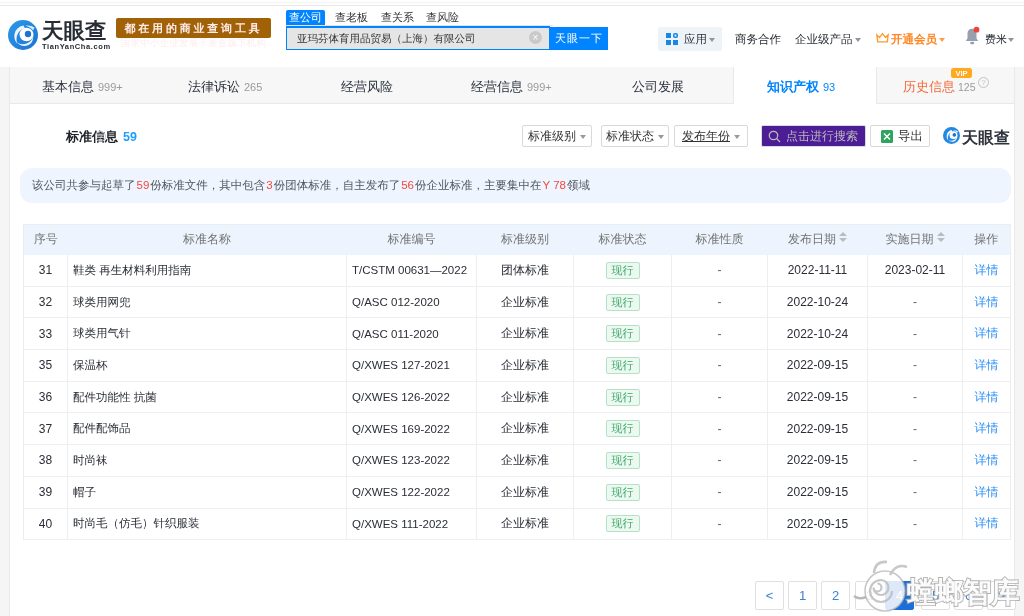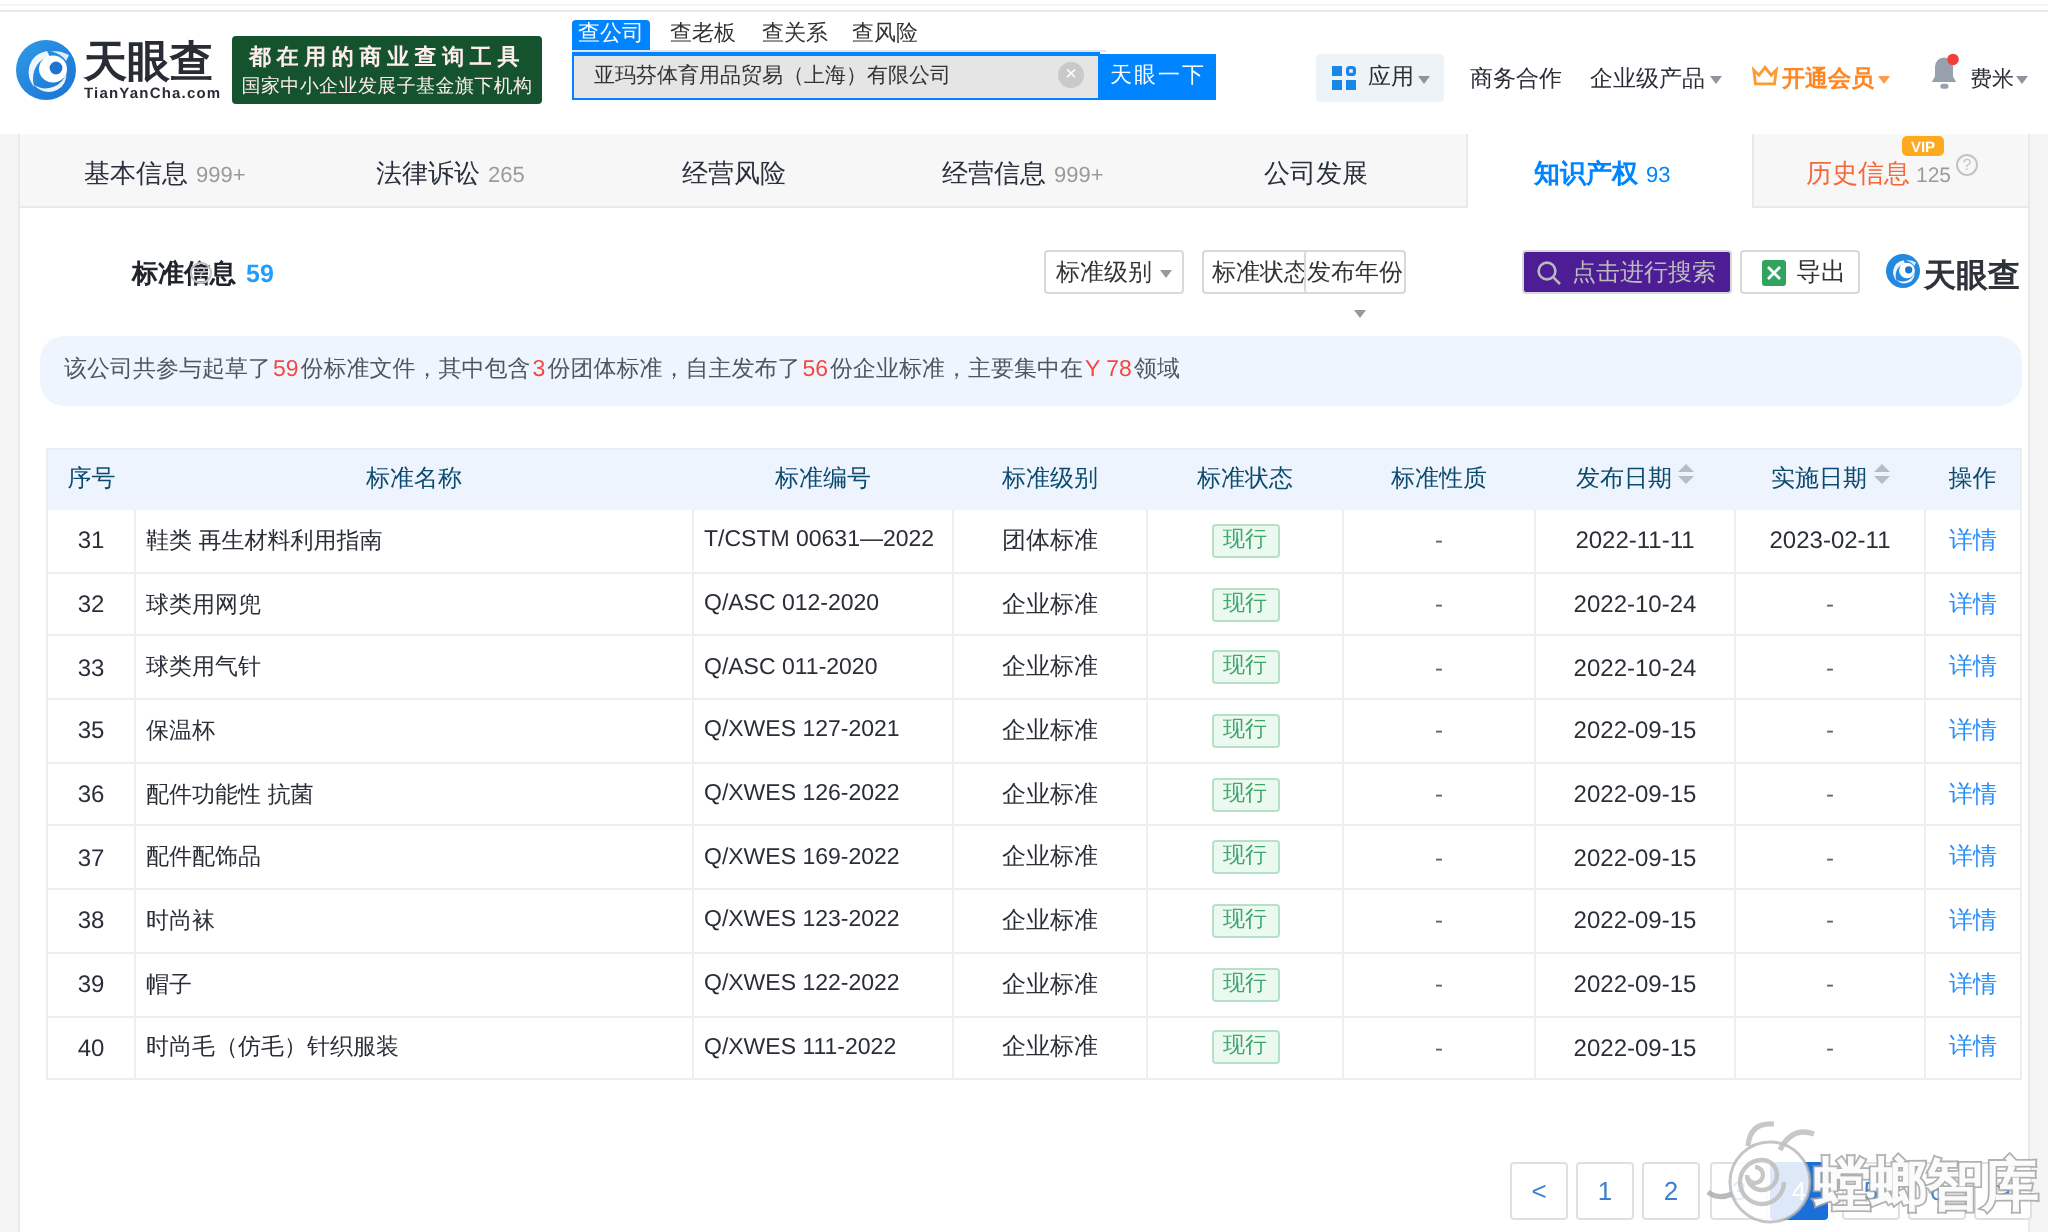--- a/index.html
+++ b/index.html
@@ -5,21 +5,21 @@
 * { margin:0; padding:0; box-sizing:border-box; }
 html,body { width:1024px; height:616px; overflow:hidden; }
 body { position:relative; font-family:"Liberation Sans",sans-serif; background:#fff; color:#333; }
 .abs { position:absolute; }
 
 #hair1 { left:0; top:2px; width:1024px; height:1px; background:#f4f4f4; }
 #hair2 { left:0; top:5px; width:1024px; height:1px; background:#e8e8e8; }
 #logo-ty { left:8px; top:20px; }
 #logo-txt { left:42px; top:21px; line-height:20px; font-size:21.5px; font-weight:bold; color:#272c35; letter-spacing:0px; }
 #logo-sub { left:42px; top:42px; font-size:7.5px; font-weight:bold; color:#272c35; letter-spacing:0.6px; }
-#redbox { left:116px; top:18px; width:155px; height:34px; background:#14532d; border-radius:2px; color:#ffecec; text-align:center; }
+#redbox { left:116px; top:18px; width:155px; height:20px; background:#a16207; border-radius:2px; color:#ffecec; text-align:center; }
 #redbox .l1 { font-size:11px; letter-spacing:2.8px; margin-top:3px; font-weight:bold; white-space:nowrap; }
 #redbox .l2 { font-size:9.5px; letter-spacing:0.2px; margin-top:1px; white-space:nowrap; }
 
 .stab { top:10px; height:15px; line-height:15px; font-size:11px; color:#333; }
 #stab1 { left:286px; width:39px; background:#0084ff; color:#fff; text-align:center; border-radius:2px 2px 0 0; }
 #stab2 { left:335px; } #stab3 { left:381px; } #stab4 { left:426px; }
 #tabline { left:286px; top:25px; width:267px; height:1px; background:#e3e3e3; }
 #sinput { left:286px; top:26px; width:264px; height:24px; border:1px solid #0084ff; border-top-width:2px; background:#e5e5e5; line-height:21px; font-size:10.5px; color:#333; padding-left:10px; }
 #sclear { left:529px; top:31px; width:13px; height:13px; border-radius:50%; background:#c9c9c9; color:#fff; font-size:10px; line-height:13px; text-align:center; }
 #sbtn { left:550px; top:27px; width:58px; height:23px; background:#0084ff; color:#fff; font-size:11px; text-align:center; line-height:23px; letter-spacing:1px; }
@@ -41,30 +41,30 @@
 
 #navbar { left:0; top:0; width:1004px; height:37px; background:#f7f7f7; border-bottom:1px solid #e9e9e9; }
 .nav { position:absolute; top:11px; font-size:13px; color:#2a313c; white-space:nowrap; }
 .nav .cnt { font-size:11px; color:#9b9b9b; margin-left:4px; font-weight:normal; }
 #navactive { position:absolute; left:723px; top:0; width:144px; height:37px; background:#fff; border-left:1px solid #e9e9e9; border-right:1px solid #e9e9e9; }
 
 #secttitle { left:20px; top:128px; font-size:13px; font-weight:bold; color:#20242b;margin-left:46px; }
 #secttitle b { color:#1e9fff; margin-left:5px; font-size:12.5px; }
 #qmark1 { left:95px; top:131px; width:11px; height:11px; border:1px solid #c3c3c3; border-radius:50%; color:#c3c3c3; font-size:8px; line-height:9px; text-align:center; }
 .fbtn { top:125px; height:22px; border:1px solid #d9d9d9; border-radius:2px; background:#fff; font-size:12px; color:#333; text-align:center; line-height:20px; }
-#fb1 { left:522px; width:70px; } #fb2 { left:601px; width:68px; } #fb3 { left:652px; width:51px; }
+#fb1 { left:522px; width:70px; } #fb2 { left:601px; width:68px; } #fb3 { left:674px; width:74px;text-decoration:underline; }
 .fbtn .c { display:inline-block; width:0; height:0; border-left:3.5px solid transparent; border-right:3.5px solid transparent; border-top:4.5px solid #999; margin-left:4px; vertical-align:middle; }
 #fsearch { left:761px; top:125px; width:105px; height:22px; border:1px solid #d9d9d9; border-radius:2px; background:#4c1d95; color:#bcbcbc; font-size:12px; line-height:20px; padding-left:24px; }
 #fexport { left:870px; top:125px; width:60px; height:22px; border:1px solid #d9d9d9; border-radius:2px; background:#fff; font-size:12.5px; color:#333; line-height:20px; padding-left:27px; }
 #minilogo-txt { left:962px; top:128px; font-size:16px; font-weight:bold; color:#2e333b; letter-spacing:0px; }
 #banner { left:20px; top:168px; width:991px; height:35px; background:#eef5fe; border-radius:12px; font-size:11.5px; color:#51565e; line-height:35px; padding-left:12px; }
 #banner em { font-style:normal; color:#f4473f; margin:0 1px; }
 
 #tbl { left:23px; top:224px; width:987px; border-collapse:collapse; table-layout:fixed; font-size:12px; color:#2a2e36; border:1px solid #e9eef4; }
-#tbl thead td { background:#edf4fd; height:30px; color:#0c4a6e; }
+#tbl thead td { background:#edf4fd; height:30px; color:#737373; }
 #tbl td { text-align:center; padding:0; white-space:nowrap; overflow:visible; }
 #tbl tbody td { height:31.7px; border-bottom:1px solid #eceff2; border-right:1px solid #eceff2; }
 #tbl tbody tr td:last-child { border-right:none; }
 #tbl .tl { text-align:left; padding-left:5px; font-size:11.5px; }
 .tag { display:inline-block; height:17px; line-height:15px; padding:0 5px; border:1px solid #b5e2c6; background:#ecf9f1; color:#3ea76a; font-size:11px; border-radius:2px; }
 .det { color:#2a8ef5; }
 .dsh { color:#5f6670; }
 .sorticon { display:inline-block; vertical-align:1px; margin-left:3px; }
 .sorticon i { display:block; width:0; height:0; border-left:4px solid transparent; border-right:4px solid transparent; }
 .sorticon .up { border-bottom:4px solid #b6bcc4; margin-bottom:2px; }

